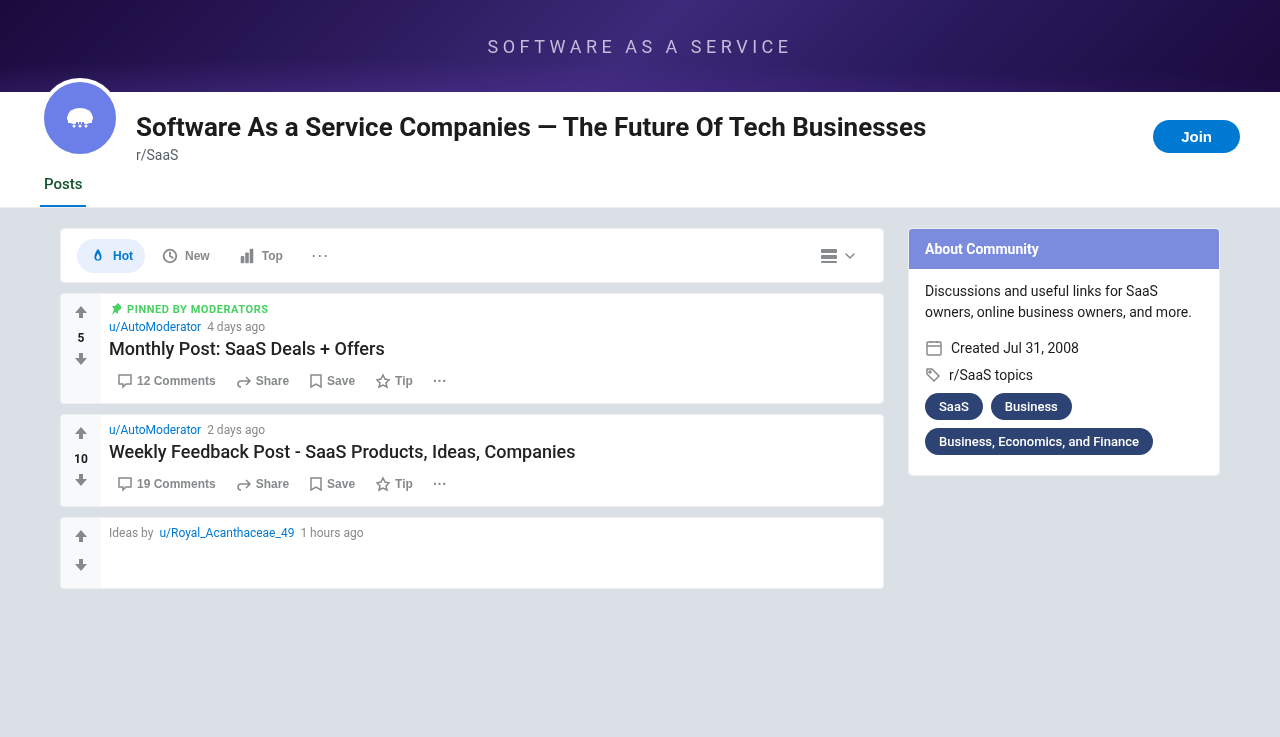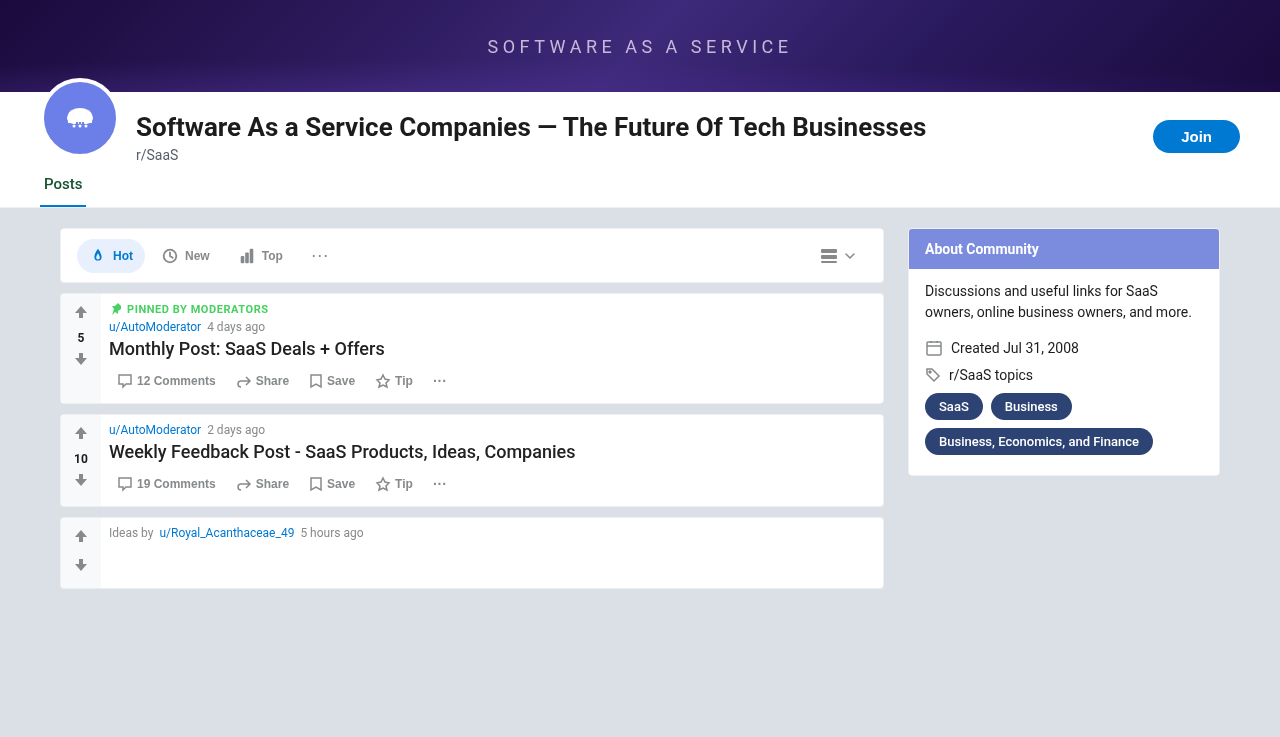--- a/index.html
+++ b/index.html
@@ -550,21 +550,21 @@
         <button class="vote-btn">
           <svg width="16" height="16" viewBox="0 0 16 16" fill="currentColor">
               <path d="M8 14L2 7h4V2h4v5h4L8 14z"></path>
             </svg>
         </button>
       </div>
       <div class="post-body">
         <div class="post-meta-top">
           <span>Ideas by </span>
           <span style="cursor:pointer;color:#0079d3;">u/Royal_Acanthaceae_49</span>
-          <span>5 hours ago</span>
+          <span>1 hours ago</span>
         </div>
       </div>
     </div>
 
   </div>
 
   <div class="sidebar">
     <div class="about-widget">
       <div class="about-header">About Community</div>
       <div class="about-body">

